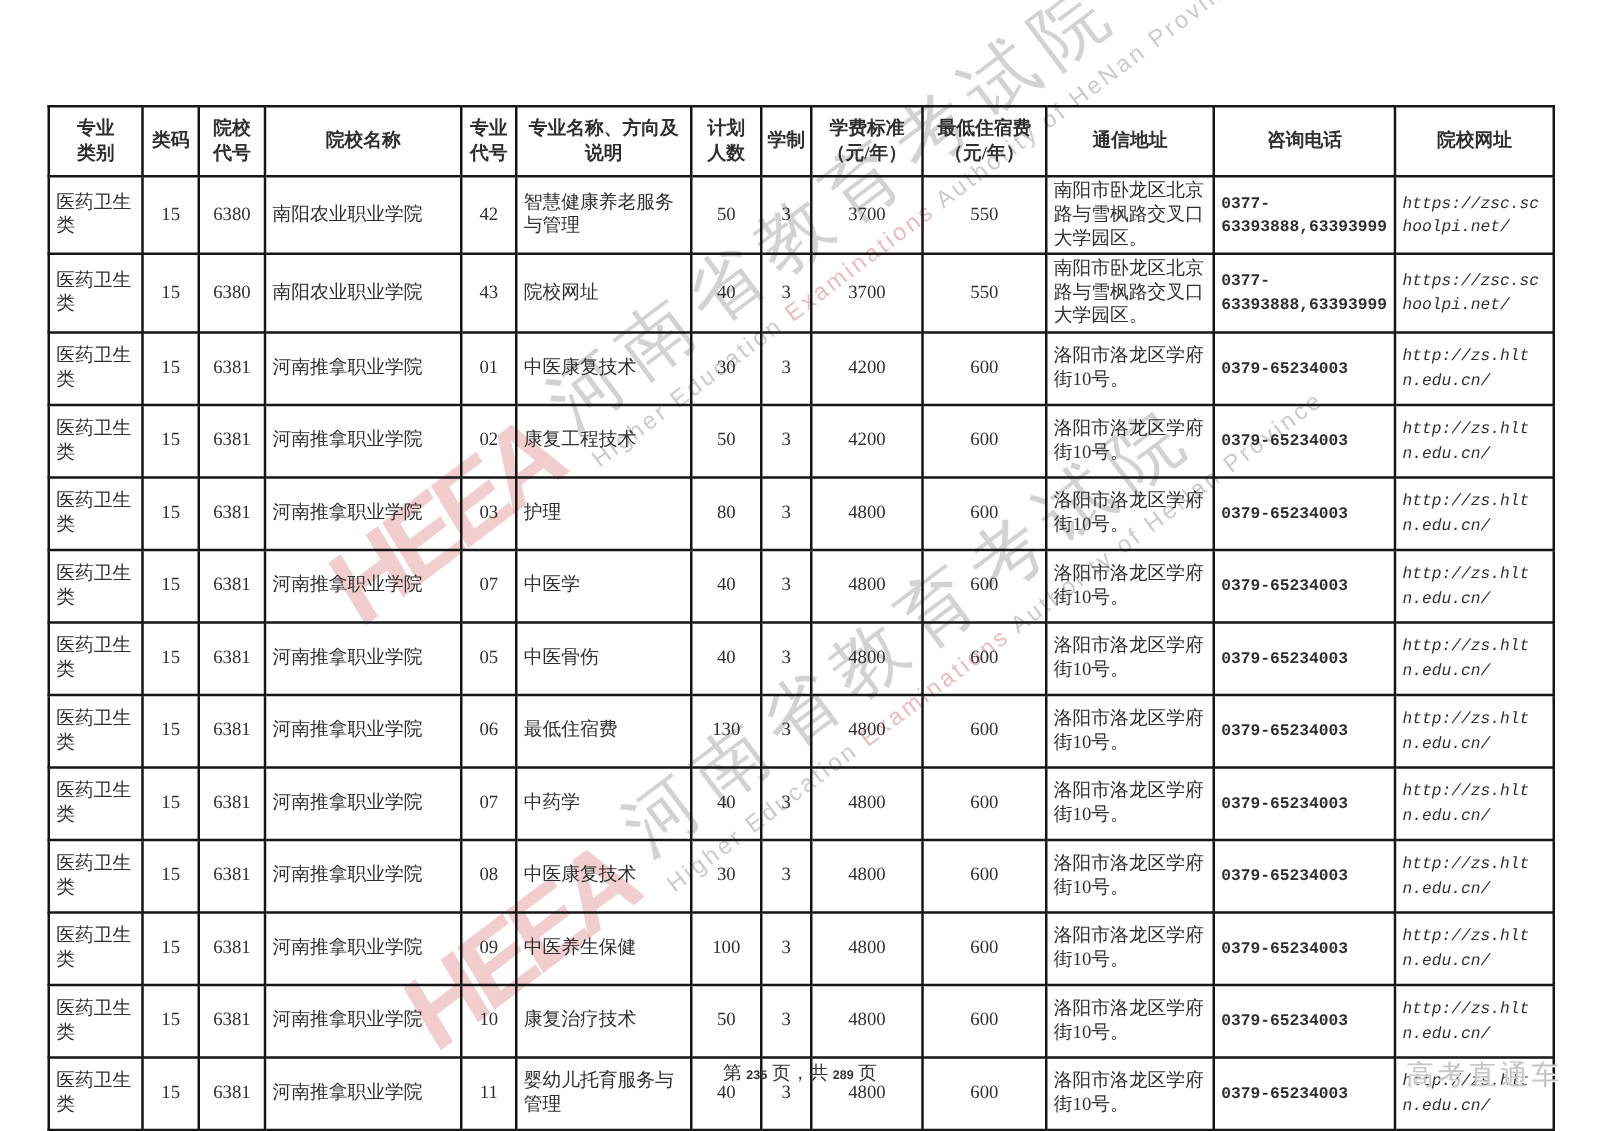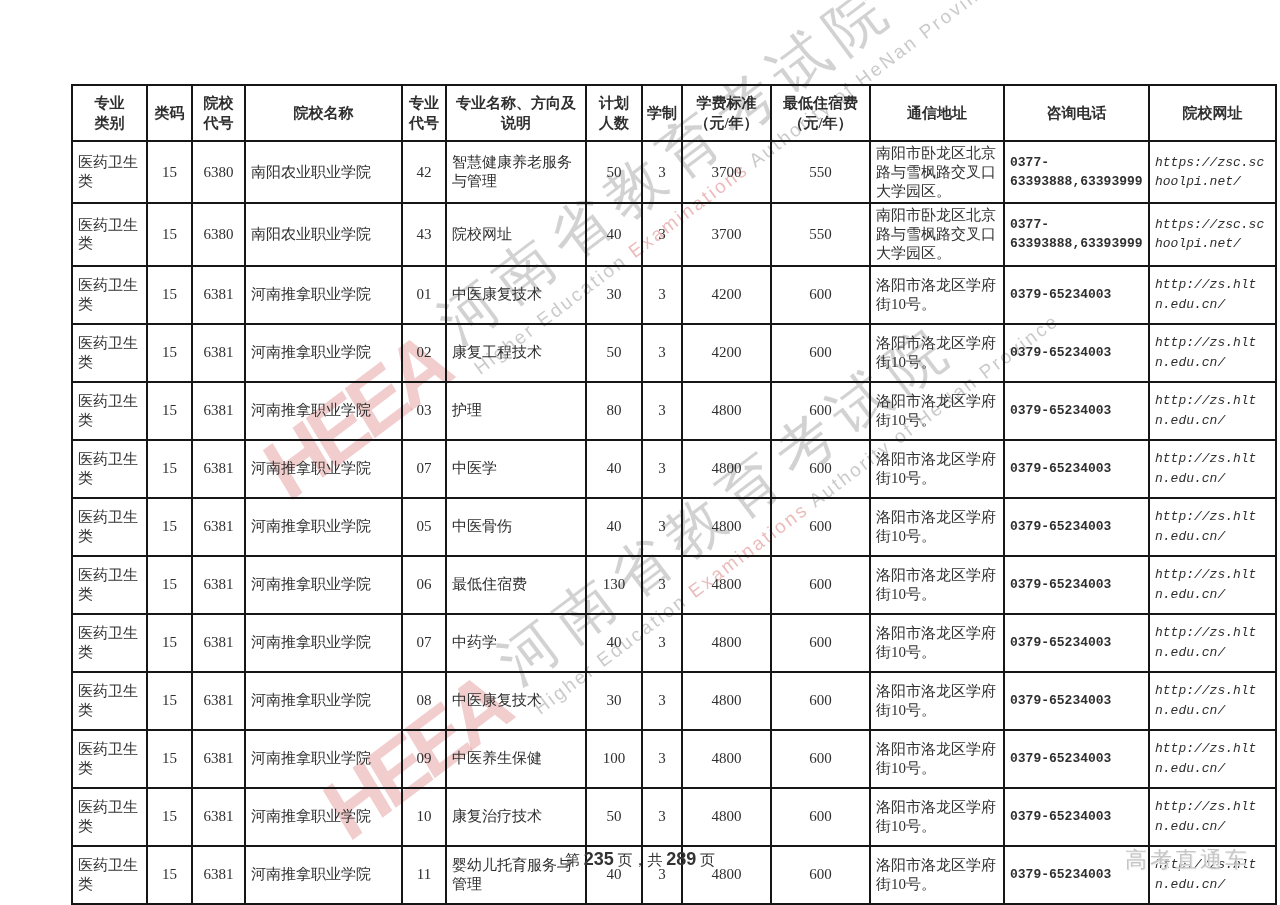--- a/index.html
+++ b/index.html
@@ -14,37 +14,37 @@
   .wm-logo{font-family:"Liberation Sans",sans-serif;font-weight:bold;font-size:84px;
            letter-spacing:-7px;color:rgba(207,88,88,0.30);transform:skewX(-6deg);line-height:1;}
   .wm-textcol{display:flex;flex-direction:column;}
   .wm-cn{font-size:58px;letter-spacing:11px;color:rgba(118,118,118,0.33);line-height:1.1;}
   .wm-en{font-size:19px;letter-spacing:2.5px;color:rgba(128,128,128,0.42);margin-top:7px;
          font-family:"Liberation Sans",sans-serif;}
   .wm-en .red{color:rgba(205,85,85,0.40);}
 
   
   table{position:absolute;left:38px;top:84px;width:1204px;border-collapse:collapse;
-        table-layout:fixed;z-index:2;background:transparent;margin-left:33px;}
+        table-layout:fixed;z-index:2;background:transparent;}
   th,td{border:2px solid #161616;background:transparent;}
   thead tr{height:56px;}
   th{font-size:15px;font-weight:bold;text-align:center;vertical-align:middle;
      white-space:pre-line;line-height:1.35;padding:2px 2px;}
   td{font-size:15px;line-height:1.25;padding:2px 5px;vertical-align:middle;height:52px;
      overflow-wrap:break-word;}
   td.al{text-align:left;}
   td.ac{text-align:center;}
   td.addr{line-height:1.25;}
   td.phone{font-family:"Liberation Mono",monospace;font-size:13px;line-height:1.5;font-weight:bold;}
   td.url{font-family:"Liberation Mono",monospace;font-size:13px;line-height:1.5;word-break:break-all;font-style:italic;}
 
   
   .footer{position:absolute;top:849px;left:0;width:100%;text-align:center;
           font-size:15px;color:#333;z-index:2;}
-  .footer .num{font-family:"Liberation Sans",sans-serif;font-weight:bold;font-size:18px;}
+  .footer .num{font-family:"Liberation Sans",sans-serif;font-weight:bold;font-size:10px;}
   .brand{position:absolute;top:845px;right:30px;font-size:22px;letter-spacing:3px;
          color:#c6c6c6;text-shadow:1px 1px 0 #f2f2f2;z-index:2;}
 </style>
 </head>
 <body>
 
 <div class="watermark wm-a" aria-hidden="true">
   <span class="wm-logo">HEEA</span>
   <span class="wm-textcol">
     <span class="wm-cn">河南省教育考试院</span>

